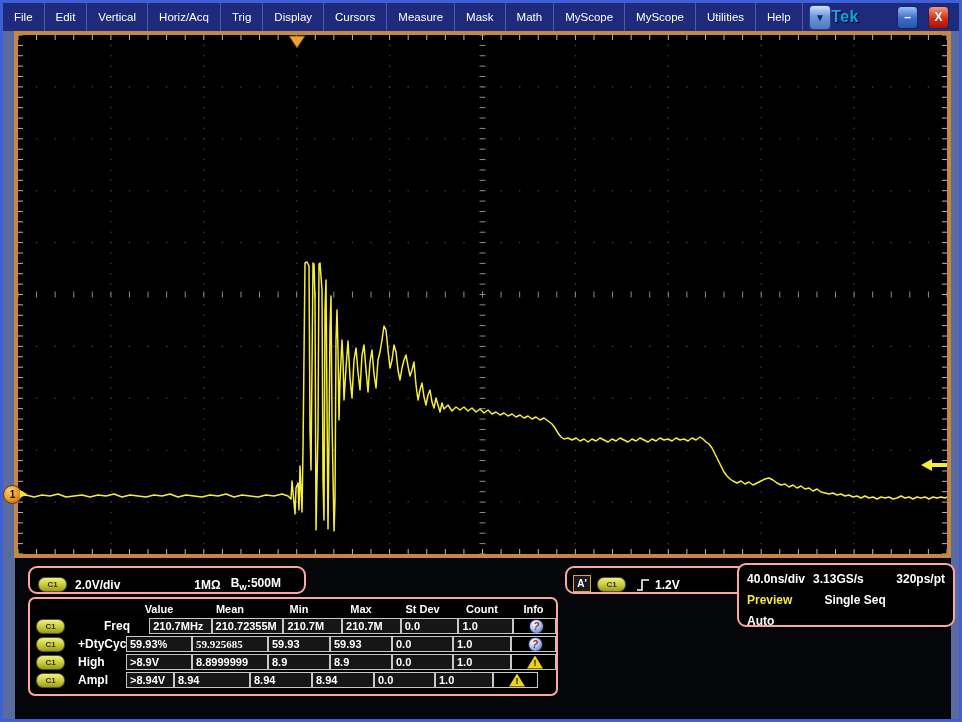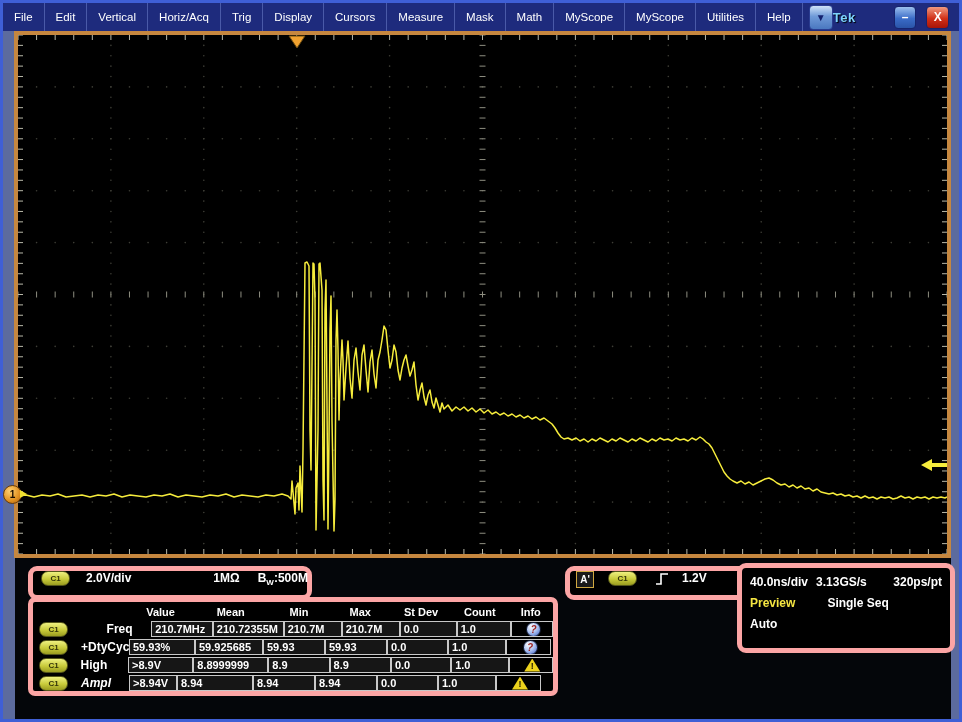--- a/index.html
+++ b/index.html
@@ -2,37 +2,37 @@
 <html><head>
 <meta charset="utf-8">
 <style>
   html,body{margin:0;padding:0;background:#000;}
   #win{position:relative;width:962px;height:722px;background:#04060a;border:3px solid #3f5fd6;box-sizing:border-box;overflow:hidden;font-family:"Liberation Sans",sans-serif;}
   
   #menubar{position:absolute;left:0;top:0;width:956px;height:28px;background:#1e2b7d;display:flex;align-items:center;}
   .menu-item{color:#fff;font-size:11.5px;padding:0 11px;height:28px;display:flex;align-items:center;border-right:1px solid #4a5aa8;cursor:default;white-space:nowrap;}
   #menu-dropdown{margin-left:6px;width:29px;height:23px;border-radius:4px;background:linear-gradient(#cfe2f8,#6f9ad8 45%,#4a78c0);border:1px solid #2a3c90;display:flex;align-items:center;justify-content:center;color:#14226e;font-size:10px;}
   #menubar-spacer{flex:1;}
-  #tek-logo{color:#7dd3fc;font-size:13px;font-weight:bold;letter-spacing:0.5px;margin-right:38px;text-shadow:1px 1px 1px #000;}
+  #tek-logo{color:#0ea5e9;font-size:16px;font-weight:bold;letter-spacing:0.5px;margin-right:38px;text-shadow:1px 1px 1px #000;}
   .winbtn{width:27px;height:21px;border-radius:4px;display:flex;align-items:center;justify-content:center;color:#fff;font-weight:bold;font-size:12px;margin-right:10px;border:1px solid #16246e;}
   #btn-min{background:linear-gradient(#9cc0ee,#3a6cc8 55%,#2a54a8);}
   #btn-close{background:linear-gradient(#f09a80,#d03018 55%,#a81408);}
   
   .side-strip{position:absolute;top:28px;bottom:0;width:12px;background:#5c6b9e;}
   #strip-left{left:0;} #strip-right{right:0;width:8px;}
   
   #grat-frame{position:absolute;left:11px;top:28px;width:929px;height:519px;border:4px solid #c6873f;background:#000;}
   #grat-svg{position:absolute;left:0;top:0;}
   #ch1-marker{position:absolute;left:0px;top:482px;width:17px;height:17px;border-radius:50%;background:radial-gradient(circle at 35% 30%,#ffd070,#e09020 60%,#a85c10);border:1px solid #6a3c08;color:#1a0e00;font-size:10px;font-weight:bold;display:flex;align-items:center;justify-content:center;z-index:5;}
   #ch1-marker:after{content:"";position:absolute;left:16px;top:4px;border-left:7px solid #f0e030;border-top:4px solid transparent;border-bottom:4px solid transparent;}
   
-  .robox{position:absolute;background:#000;border:5px solid #fca5a5;border-radius:9px;display:flex;align-items:flex-start;color:#fff;font-weight:bold;font-size:12px;gap:8px;}
+  .robox{position:absolute;background:#000;border:2px solid #fca5a5;border-radius:9px;display:flex;align-items:flex-end;color:#fff;font-weight:bold;font-size:12px;}
   #ch1-readout{left:25px;top:563px;width:258px;height:24px;padding:0 8px;}
   #trig-readout{left:562px;top:563px;width:166px;height:24px;padding:0 6px;}
-  #horiz-readout{left:734px;top:560px;width:218px;height:90px;display:block;padding:3px 8px;box-sizing:border-box;}
+  #horiz-readout{left:734px;top:560px;width:218px;height:64px;display:block;padding:3px 8px;box-sizing:border-box;}
   .hrow{display:flex;align-items:center;height:21px;font-size:12px;}
   .c1-badge{display:inline-flex;align-items:center;justify-content:center;width:27px;height:13px;border-radius:7px;background:linear-gradient(#eef080,#c8ca3a 55%,#9a9c20);border:1px solid #55561a;color:#33340a;font-size:8px;font-weight:bold;flex:none;}
   .aprime-badge{display:inline-flex;align-items:center;justify-content:center;min-width:14px;height:15px;border:1px solid #d0a840;background:#1a1a1a;color:#fff;font-size:10px;font-weight:bold;padding:0 1px;flex:none;}
   .slope-icon{margin:0 4px 0 10px;flex:none;}
   .yellow-text{color:#f5e642;}
   
   #meas-box{left:25px;top:594px;width:530px;height:99px;display:block;padding:2px 0 0 4px;box-sizing:border-box;border-radius:7px;}
   .mrow{display:flex;align-items:center;height:18px;}
   .mhead{height:16px;font-size:11px;}
   .mhead span{text-align:center;font-weight:bold;}
@@ -1238,21 +1238,21 @@
           <span class="micon-cell mcell" style="width: 45px; background: rgb(0, 0, 0);">
             <span class="icon-q">?</span>
           </span>
         </div>
         <div class="mrow">
           <span class="mbadge-cell" style="width: 36px;">
             <span class="c1-badge">C1</span>
           </span>
           <span class="mname" style="width: 56px;">+DtyCyc</span>
           <span class="mcell" style="width: 66px;">59.93%</span>
-          <span class="mcell" style="width: 68px;">59.925685</span>
+          <span class="mcell" style="width: 76px; font-family: Liberation Serif, serif;">59.925685</span>
           <span class="mcell" style="width: 62px;">59.93</span>
           <span class="mcell" style="width: 62px;">59.93</span>
           <span class="mcell" style="width: 61px;">0.0</span>
           <span class="mcell" style="width: 58px;">1.0</span>
           <span class="micon-cell mcell" style="width: 45px; background: rgb(0, 0, 0);">
             <span class="icon-q">?</span>
           </span>
         </div>
         <div class="mrow">
           <span class="mbadge-cell" style="width: 36px;">
@@ -1266,21 +1266,21 @@
           <span class="mcell" style="width: 61px;">0.0</span>
           <span class="mcell" style="width: 58px;">1.0</span>
           <span class="micon-cell mcell" style="width: 45px; background: rgb(0, 0, 0);">
             <span class="icon-warn">!</span>
           </span>
         </div>
         <div class="mrow">
           <span class="mbadge-cell" style="width: 36px;">
             <span class="c1-badge">C1</span>
           </span>
-          <span class="mname" style="width: 56px; font-style: italic;">Ampl</span>
+          <span class="mname" style="width: 56px;">Ampl</span>
           <span class="mcell" style="width: 48px;">&gt;8.94V</span>
           <span class="mcell" style="width: 76px;">8.94</span>
           <span class="mcell" style="width: 62px;">8.94</span>
           <span class="mcell" style="width: 62px;">8.94</span>
           <span class="mcell" style="width: 61px;">0.0</span>
           <span class="mcell" style="width: 58px;">1.0</span>
           <span class="micon-cell mcell" style="width: 45px; background: rgb(0, 0, 0);">
             <span class="icon-warn">!</span>
           </span>
         </div>

